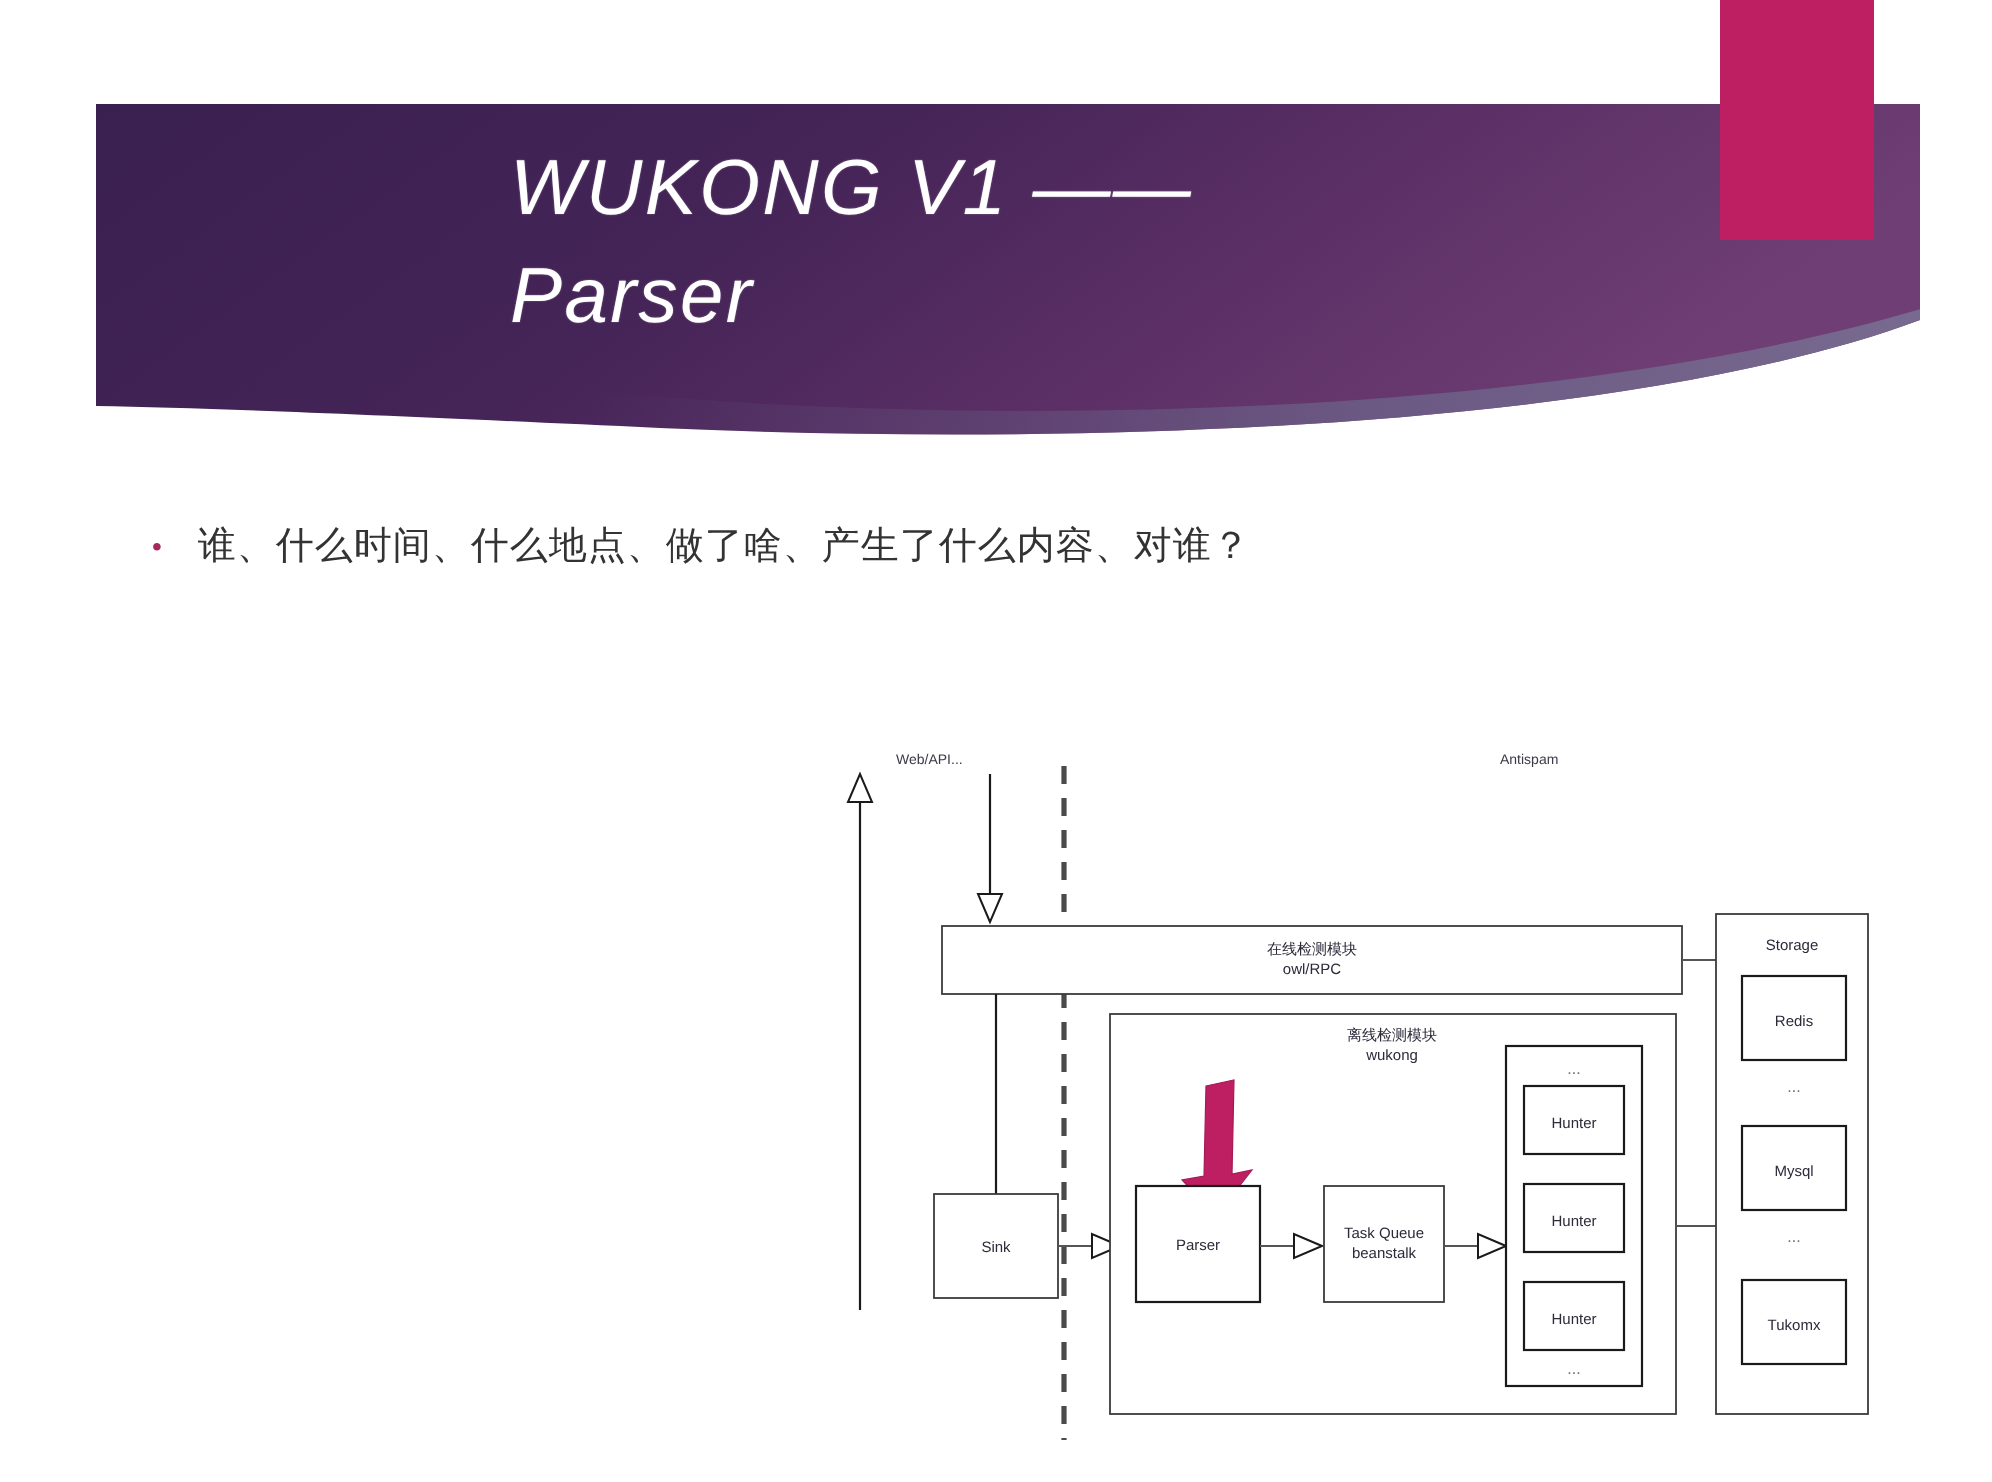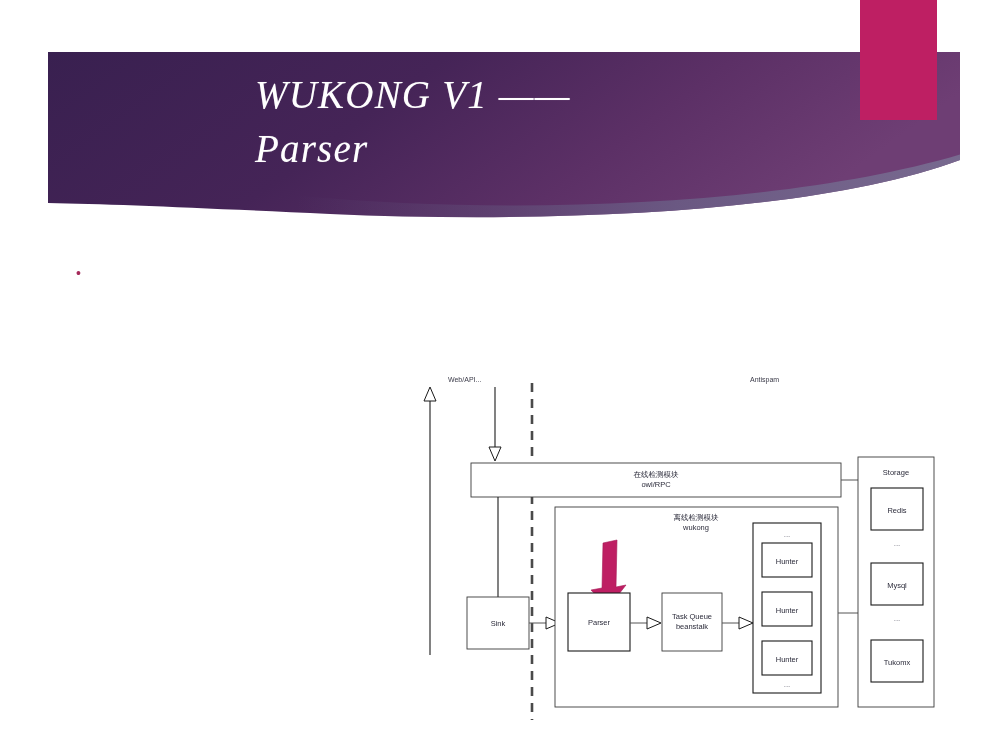--- a/index.html
+++ b/index.html
@@ -28,21 +28,21 @@
     position: absolute;
     left: 0;
     top: 0;
   }
   #slide-title {
     position: absolute;
     left: 255px;
     top: 68px;
     width: 580px;
     color: #ffffff;
-    font-family: Liberation Serif, serif;
+    font-family: Liberation Sans, sans-serif;
     font-size: 39px;
     font-style: italic;
     font-weight: normal;
     line-height: 1.38;
     letter-spacing: 1.2px;
     white-space: pre-line;
     text-shadow: 0 0 1px rgba(255,255,255,0.35);
   }
 
   
@@ -161,20 +161,21 @@
     <rect x="860" y="0" width="77" height="120" fill="#BE1F63"></rect>
   </svg>
 
   <div id="slide-title">WUKONG V1 ——
 Parser</div>
 </div>
 
 <div id="bullet-list">
   <div class="bullet-row">
     <span class="bullet-mark">•</span>
+    <span class="bullet-text">谁、什么时间、什么地点、做了啥、产生了什么内容、对谁？</span>
   </div>
 </div>
 
 <div id="diagram">
 <svg width="570" height="360" viewBox="0 0 570 360">
 
   <g>
     <line class="dg-line" x1="25" y1="290" x2="25" y2="34"></line>
     <polygon class="dg-arrowhead" points="25,22 19,36 31,36"></polygon>
   </g>

